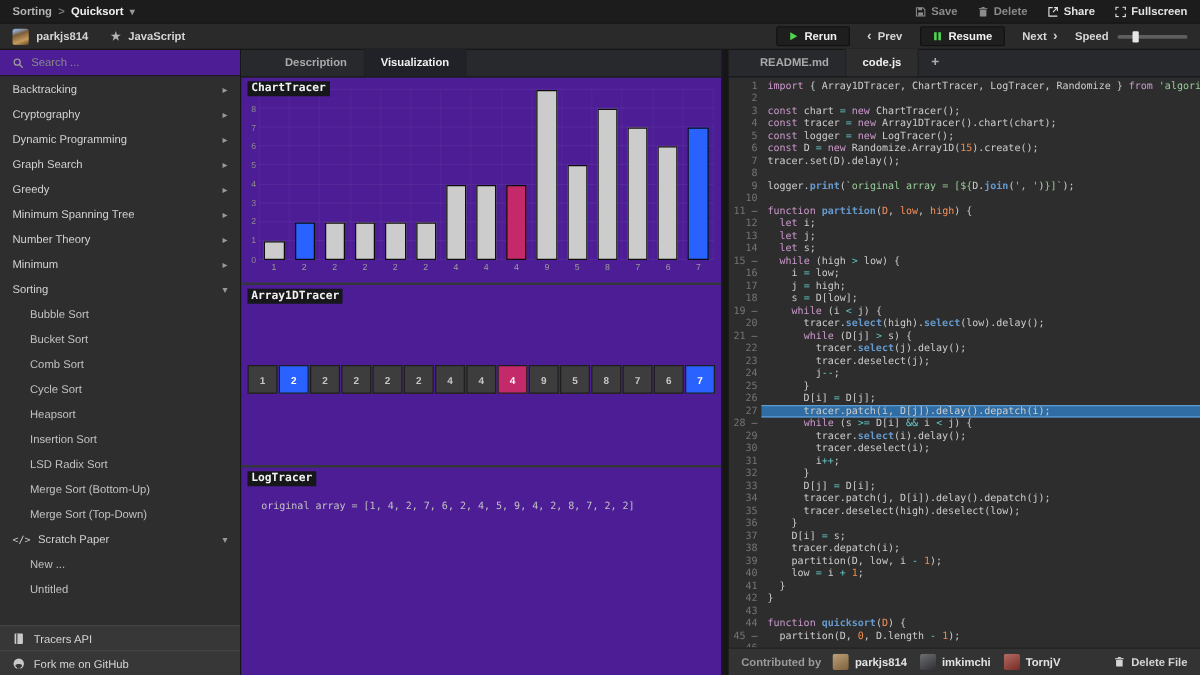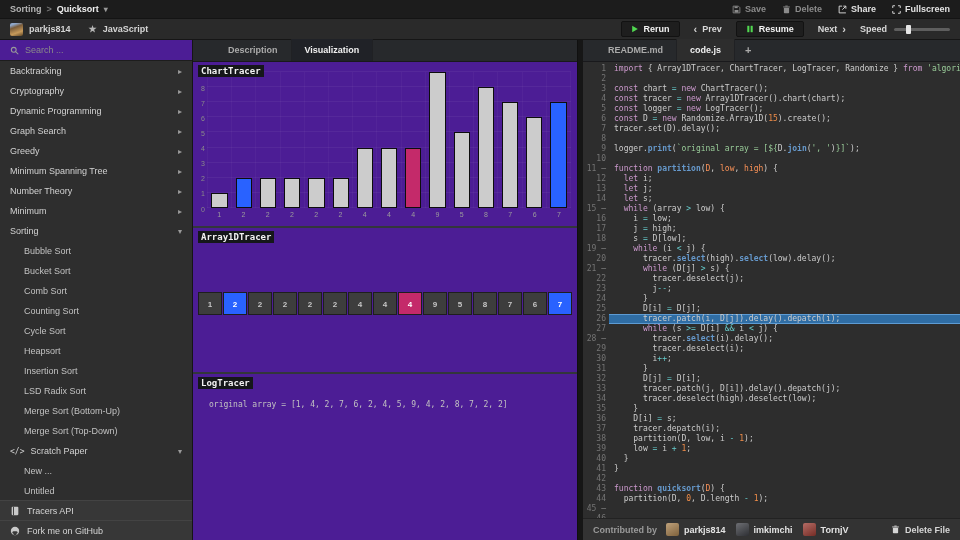--- a/index.html
+++ b/index.html
@@ -265,23 +265,20 @@
             <span class="arr">▾</span>
           </div>
           <div class="nav-row sub">
             <span class="lbl">Bubble Sort</span>
           </div>
           <div class="nav-row sub">
             <span class="lbl">Bucket Sort</span>
           </div>
           <div class="nav-row sub">
             <span class="lbl">Comb Sort</span>
-          </div>
-          <div class="nav-row sub">
-            <span class="lbl">Counting Sort</span>
           </div>
           <div class="nav-row sub">
             <span class="lbl">Cycle Sort</span>
           </div>
           <div class="nav-row sub">
             <span class="lbl">Heapsort</span>
           </div>
           <div class="nav-row sub">
             <span class="lbl">Insertion Sort</span>
           </div>
@@ -516,27 +513,28 @@
             <div class="cl"><span class="t-k">const</span><span class="t-p"> logger </span><span class="t-o">=</span><span class="t-k"> new</span><span class="t-p"> LogTracer();</span></div>
             <div class="cl"><span class="t-k">const</span><span class="t-p"> D </span><span class="t-o">=</span><span class="t-k"> new</span><span class="t-p"> Randomize.Array1D(</span><span class="t-n">15</span><span class="t-p">).create();</span></div>
             <div class="cl"><span class="t-p">tracer.set(D).delay();</span></div>
             <div class="cl">&nbsp;</div>
             <div class="cl"><span class="t-p">logger.</span><span class="t-f">print</span><span class="t-p">(</span><span class="t-s">`original array = [${</span><span class="t-p">D.</span><span class="t-f">join</span><span class="t-p">(</span><span class="t-s">', '</span><span class="t-p">)</span><span class="t-s">}]`</span><span class="t-p">);</span></div>
             <div class="cl">&nbsp;</div>
             <div class="cl"><span class="t-k">function</span><span class="t-f"> partition</span><span class="t-p">(</span><span class="t-a">D</span><span class="t-p">, </span><span class="t-a">low</span><span class="t-p">, </span><span class="t-a">high</span><span class="t-p">) {</span></div>
             <div class="cl"><span class="t-p">  </span><span class="t-k">let</span><span class="t-p"> i;</span></div>
             <div class="cl"><span class="t-p">  </span><span class="t-k">let</span><span class="t-p"> j;</span></div>
             <div class="cl"><span class="t-p">  </span><span class="t-k">let</span><span class="t-p"> s;</span></div>
-            <div class="cl"><span class="t-p">  </span><span class="t-k">while</span><span class="t-p"> (array </span><span class="t-o">&gt;</span><span class="t-p"> low) {</span></div>
+            <div class="cl"><span class="t-p">  </span><span class="t-k">while</span><span class="t-p"> (high </span><span class="t-o">&gt;</span><span class="t-p"> low) {</span></div>
             <div class="cl"><span class="t-p">    i </span><span class="t-o">=</span><span class="t-p"> low;</span></div>
             <div class="cl"><span class="t-p">    j </span><span class="t-o">=</span><span class="t-p"> high;</span></div>
             <div class="cl"><span class="t-p">    s </span><span class="t-o">=</span><span class="t-p"> D[low];</span></div>
             <div class="cl"><span class="t-p">    </span><span class="t-k">while</span><span class="t-p"> (i </span><span class="t-o">&lt;</span><span class="t-p"> j) {</span></div>
             <div class="cl"><span class="t-p">      tracer.</span><span class="t-f">select</span><span class="t-p">(high).</span><span class="t-f">select</span><span class="t-p">(low).delay();</span></div>
             <div class="cl"><span class="t-p">      </span><span class="t-k">while</span><span class="t-p"> (D[j] </span><span class="t-o">&gt;</span><span class="t-p"> s) {</span></div>
+            <div class="cl"><span class="t-p">        tracer.</span><span class="t-f">select</span><span class="t-p">(j).delay();</span></div>
             <div class="cl"><span class="t-p">        tracer.deselect(j);</span></div>
             <div class="cl"><span class="t-p">        j</span><span class="t-o">--</span><span class="t-p">;</span></div>
             <div class="cl"><span class="t-p">      }</span></div>
             <div class="cl"><span class="t-p">      D[i] </span><span class="t-o">=</span><span class="t-p"> D[j];</span></div>
             <div class="cl hl"><span class="t-p">      tracer.patch(i, D[j]).delay().depatch(i);</span></div>
             <div class="cl"><span class="t-p">      </span><span class="t-k">while</span><span class="t-p"> (s </span><span class="t-o">&gt;=</span><span class="t-p"> D[i] </span><span class="t-o">&amp;&amp;</span><span class="t-p"> i </span><span class="t-o">&lt;</span><span class="t-p"> j) {</span></div>
             <div class="cl"><span class="t-p">        tracer.</span><span class="t-f">select</span><span class="t-p">(i).delay();</span></div>
             <div class="cl"><span class="t-p">        tracer.deselect(i);</span></div>
             <div class="cl"><span class="t-p">        i</span><span class="t-o">++</span><span class="t-p">;</span></div>
             <div class="cl"><span class="t-p">      }</span></div>

